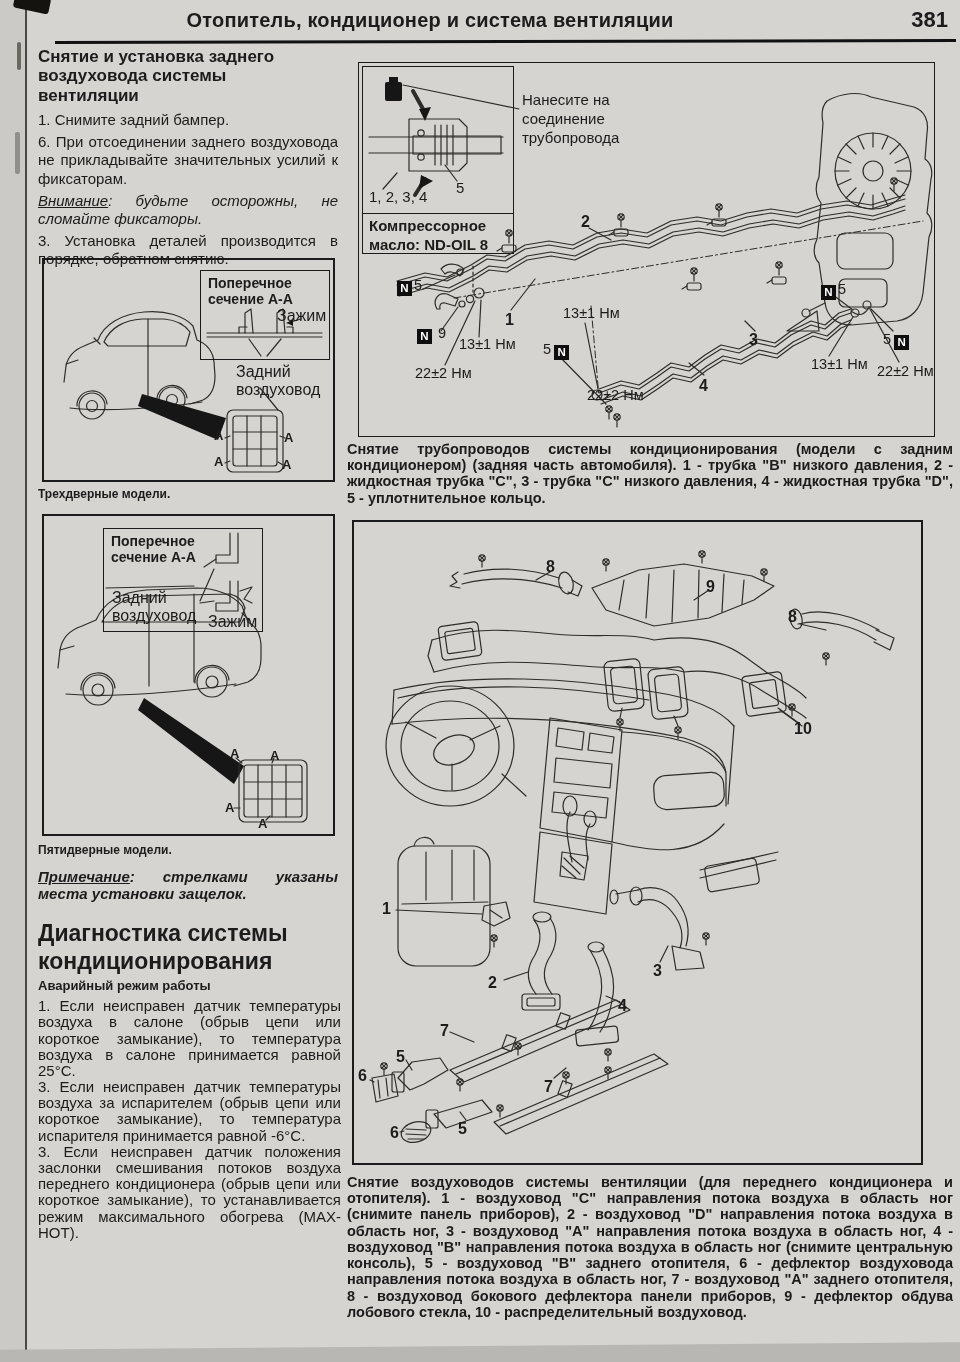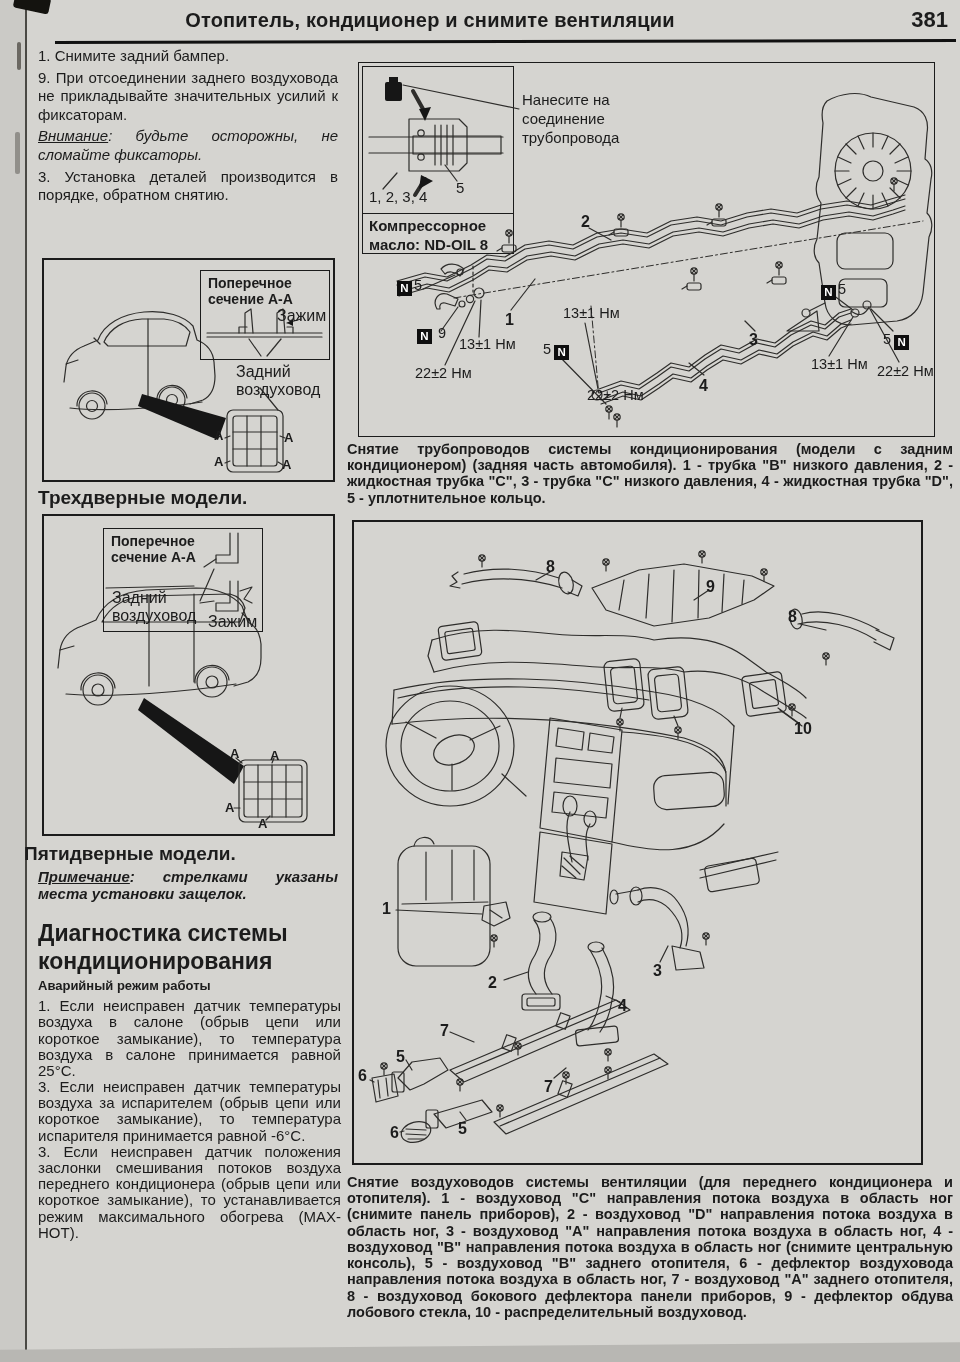--- a/index.html
+++ b/index.html
@@ -29,21 +29,21 @@
   .s2{left:38px;top:920px;width:303px;font-size:15px;line-height:1.08;}
   .s2 h1{font-size:23px;line-height:1.2;font-weight:700;margin:0 0 4px 0;text-align:left;}
   .s2 h3{font-size:13px;line-height:1.15;font-weight:700;margin:0 0 4px 0;text-align:left;}
   .s2 p{margin:0;}
   
   .figbox{position:absolute;border:2px solid #1b1b1b;box-sizing:border-box;}
   .inset{position:absolute;border:1.5px solid #1b1b1b;box-sizing:border-box;}
   .inset-title{position:absolute;font-size:14px;font-weight:700;line-height:1.16;}
   .lbl{position:absolute;font-size:16px;line-height:1.12;}
   .a-letter{position:absolute;font-size:13px;font-weight:700;}
-  .figcap{position:absolute;font-size:19px;font-weight:700;}
+  .figcap{position:absolute;font-size:12px;font-weight:700;}
   .bigcap{position:absolute;width:606px;font-size:14.5px;font-weight:700;line-height:1.12;text-align:justify;}
   svg{position:absolute;left:0;top:0;pointer-events:none;}
   svg *{vector-effect:non-scaling-stroke;}
   .art path,.art line,.art polyline,.art circle,.art ellipse,.art rect,.art polygon{fill:none;stroke:#2e2d2b;stroke-width:1.2;stroke-linecap:round;stroke-linejoin:round;}
   .art .fill{fill:#161616;stroke:none;}
   .art .dash{stroke-dasharray:7 3 2 3;stroke-width:1;}
   
   .co{position:absolute;font-size:16px;font-weight:600;white-space:nowrap;}
   .co.sm{font-size:14.5px;font-weight:400;}
   .nbox{display:inline-block;width:15px;height:15px;background:#0e0e0e;color:#fff;font-style:normal;font-weight:700;font-size:11.5px;line-height:15px;text-align:center;vertical-align:-2px;margin:0 2px 0 0;}
@@ -52,27 +52,28 @@
   .applynote{position:absolute;font-size:15px;line-height:1.28;width:132px;}
 </style>
 </head>
 <body>
 
 <div class="scan-strip"></div>
 <div class="corner-blob"></div>
 <div class="smudge" style="left:17px;top:42px;width:4px;height:28px;"></div>
 <div class="smudge" style="left:15px;top:132px;width:5px;height:42px;opacity:.6;"></div>
 
-<div class="hdr-title">Отопитель, кондиционер и снимите вентиляции</div>
+<div class="hdr-title">Отопитель, кондиционер и система вентиляции</div>
 <div class="hdr-num">381</div>
 <div class="hdr-rule"></div>
 
 <div class="abs block s1">
+  <h2>Снятие и установка заднего воздуховода системы вентиляции</h2>
   <p>1. Снимите задний бампер.</p>
-  <p>9. При отсоединении заднего воздуховода не прикладывайте значительных усилий к фиксаторам.</p>
+  <p>6. При отсоединении заднего воздуховода не прикладывайте значительных усилий к фиксаторам.</p>
   <p class="warn"><span class="ulbl">Внимание</span><span>: будьте осторожны, не сломайте фиксаторы.</span></p>
   <p>3. Установка деталей производится в порядке, обратном снятию.</p>
 </div>
 
 <div class="figbox" style="left:42px;top:258px;width:293px;height:224px;">
   <svg class="art" width="291" height="220" viewBox="0 0 291 220">
     <defs>
         <g id="w3">
           <circle r="13"></circle>
           <circle r="5.5"></circle>
@@ -172,21 +173,21 @@
       <line x1="138" y1="84" x2="146" y2="92"></line>
     </svg>
     <span class="lbl" style="left:8px;top:60px;width:82px;">Задний воздуховод</span>
     <span class="lbl" style="left:104px;top:84px;">Зажим</span>
   </div>
   <span class="a-letter" style="left:186px;top:230px;">А</span>
   <span class="a-letter" style="left:226px;top:232px;">А</span>
   <span class="a-letter" style="left:181px;top:284px;">А</span>
   <span class="a-letter" style="left:214px;top:300px;">А</span>
 </div>
-<div class="figcap" style="left:24px;top:843px;">Пятидверные модели.</div>
+<div class="figcap" style="left:38px;top:843px;">Пятидверные модели.</div>
 
 <div class="abs note"><span class="ulbl">Примечание</span><span>: стрелками указаны места установки защелок.</span></div>
 
 <div class="abs block s2">
   <h1>Диагностика системы кондиционирования</h1>
   <h3>Аварийный режим работы</h3>
   <p>1. Если неисправен датчик температуры воздуха в салоне (обрыв цепи или короткое замыкание), то температура воздуха в салоне принимается равной 25°С.</p>
   <p>3. Если неисправен датчик температуры воздуха за испарителем (обрыв цепи или короткое замыкание), то температура испарителя принимается равной -6°С.</p>
   <p>3. Если неисправен датчик положения заслонки смешивания потоков воздуха переднего кондиционера (обрыв цепи или короткое замыкание), то устанавливается режим максимального обогрева (MAX-HOT).</p>
 </div>

